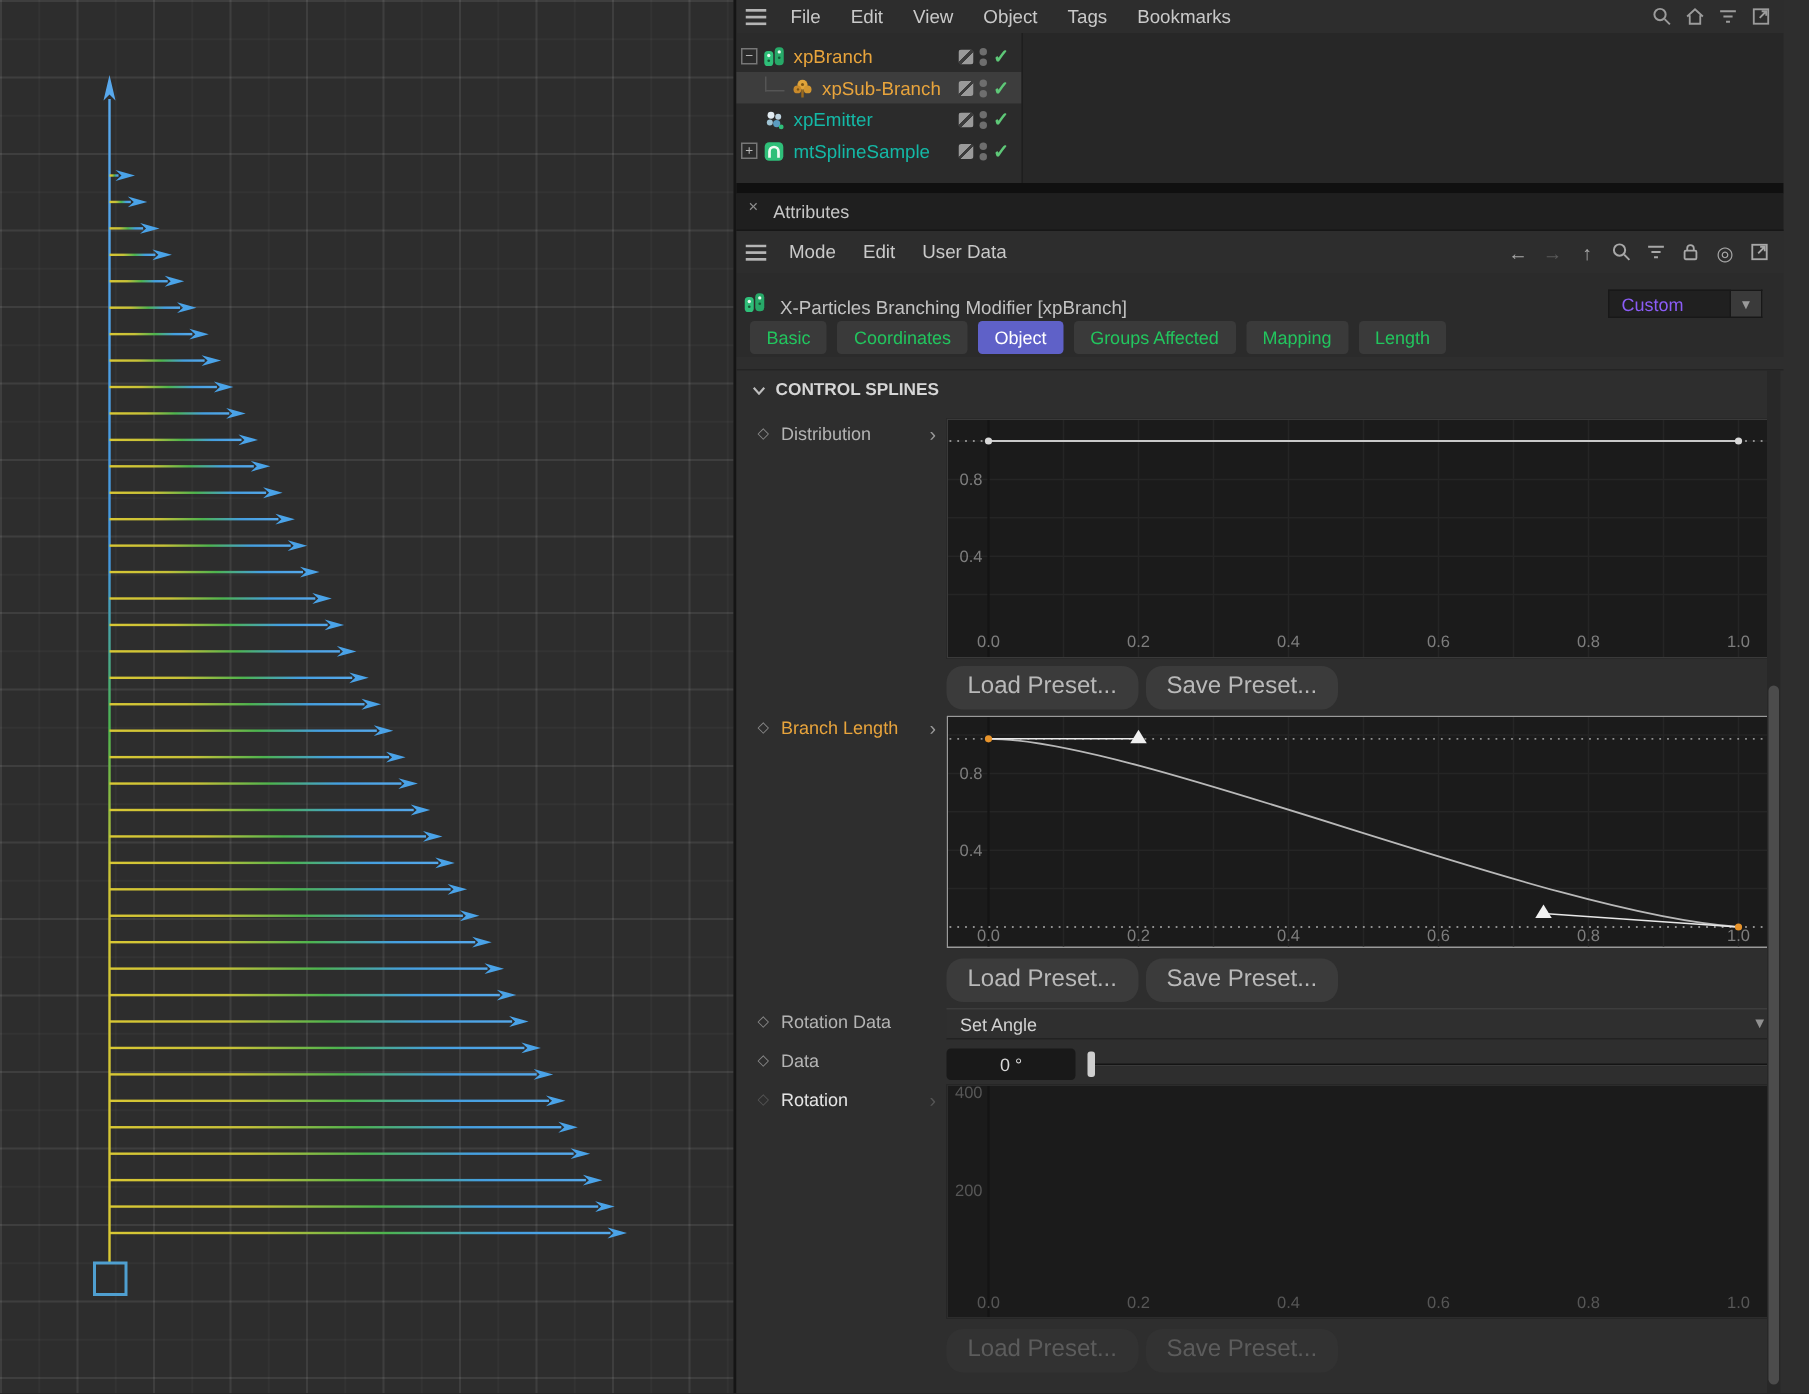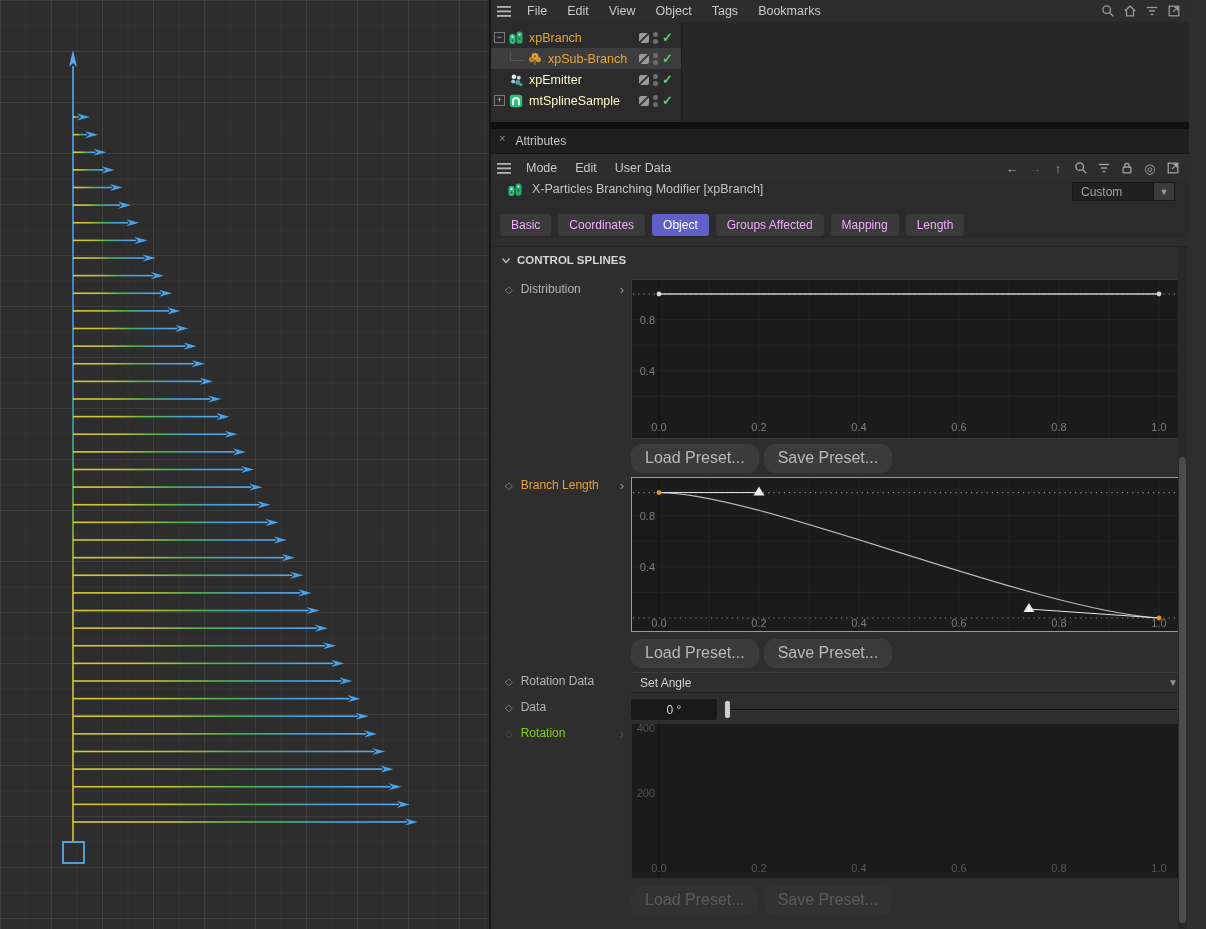--- a/index.html
+++ b/index.html
@@ -33,58 +33,58 @@
   .om-left { position:absolute; left:0; top:0; width:190px; height:100%; background:#2b2b2b; padding-top:5px; }
   .om-divider { position:absolute; left:190px; top:0; bottom:0; width:1px; background:#1e1e1e; }
   .om-row { height:21px; display:flex; align-items:center; padding-left:3px; position:relative; font-size:12.5px; }
   .om-row.hl { background:#3d3d3d; }
   .om-expand { width:11px; height:11px; border:1px solid #777; color:#bbb; font-size:9px; line-height:9px; text-align:center; flex:none; background:#2b2b2b; }
   .om-spacer { width:11px; flex:none; }
   .om-connector { width:13px; height:10px; border-left:1px solid #555; border-bottom:1px solid #555; margin:-6px 1px 0 5px; flex:none; }
   .om-icon { width:16px; height:16px; margin-left:3px; flex:none; }
   .om-name { margin-left:5px; white-space:nowrap; }
   .om-name.orange { color:#e8a43c; }
-  .om-name.white { color:#fef9c3; }
+  .om-name.white { color:#14b8a6; }
   .om-controls { position:absolute; left:148px; display:flex; align-items:center; gap:4px; }
   .om-edit-square { width:10px; height:10px; border-radius:2px; background:#9a9a9a;
     background-image:linear-gradient(135deg, transparent 42%, #3c3c3c 42%, #3c3c3c 58%, transparent 58%); }
   .om-dots { display:flex; flex-direction:column; gap:2px; }
   .om-dots i { width:5px; height:5px; border-radius:50%; background:#6e6e6e; }
   .om-check { color:#5ec878; font-size:13px; font-weight:bold; line-height:1; }
   .om-gap { height:7px; background:#101010; flex:none; }
 
   
   .attr-tabbar { height:25px; background:#1f1f1f; display:flex; align-items:center; font-size:12px; color:#c6c6c6; flex:none; border-bottom:1px solid #171717; }
   .attr-close { color:#8f8f8f; font-size:11px; padding:0 4px 6px 8px; }
   .attr-tab-label { margin-left:6px; }
   .attr-menubar { height:28px; background:#2d2d2d; display:flex; align-items:center; font-size:12.5px; color:#c9c9c9; flex:none; }
   .attr-menubar .item { padding:0 9px; }
   .aicon { width:16px; height:16px; display:inline-flex; align-items:center; justify-content:center; font-size:13px; color:#a8a8a8; }
   .aicon.dim { color:#5a5a5a; }
 
-  .attr-titlerow { height:30px; background:#2b2b2b; display:flex; align-items:flex-start; flex:none; font-size:12.5px; color:#c2c2c2; padding-left:16px; }
+  .attr-titlerow { height:30px; background:#2b2b2b; display:flex; align-items:flex-end; flex:none; font-size:12.5px; color:#c2c2c2; padding-left:4px; }
   .title-icon { width:18px; height:18px; margin-right:7px; flex:none; }
   .preset-select { margin-left:auto; display:flex; align-items:center; margin-right:14px; }
-  .preset-field { width:82px; height:19px; background:#202020; border:1px solid #181818; color:#a3a3a3; font-size:12px; display:flex; align-items:center; padding-left:8px; }
+  .preset-field { width:82px; height:19px; background:#202020; border:1px solid #181818; color:#8b5cf6; font-size:12px; display:flex; align-items:center; padding-left:8px; }
   .preset-arrow { width:21px; height:19px; background:#3a3a3a; border:1px solid #181818; border-left:none; color:#9a9a9a; font-size:9px; display:flex; align-items:center; justify-content:center; }
 
   .attr-tabs { height:26px; background:#2b2b2b; display:flex; align-items:flex-start; gap:7px; padding:2px 0 0 9px; flex:none; position:relative; }
-  .tab { background:#3a3a3a; color:#f0abfc; border:none; font-size:12px; font-family:inherit; padding:4px 11px; border-radius:3px; line-height:1.2; }
+  .tab { background:#3a3a3a; color:#22c55e; border:none; font-size:12px; font-family:inherit; padding:4px 11px; border-radius:3px; line-height:1.2; }
   .tab.active { background:#5f61c8; color:#ffffff; }
   .tabs-scroll { position:absolute; left:163px; top:29px; width:200px; height:2px; background:#555; border-radius:1px; }
 
   
   .attr-content { flex:1; background:#2e2e2e; position:relative; font-size:12px; color:#b4b4b4; }
   .sep { position:absolute; left:0; right:0; top:8px; height:1px; background:#242424; }
   .section-header { position:absolute; top:16px; left:10px; display:flex; align-items:center; gap:6px; color:#d6d6d6; font-weight:bold; font-size:11.5px; }
   .param-label { position:absolute; left:0; width:140px; display:flex; align-items:center; padding-left:14px; }
   .param-label .diamond { color:#8a8a8a; font-size:10px; margin-right:8px; }
   .param-label .arrow { margin-left:auto; margin-right:7px; color:#9a9a9a; font-size:13px; line-height:1; }
   .param-label.orange span.lbl { color:#e8a43c; }
-  .param-label.disabled span.lbl { color:#84cc16; }
+  .param-label.disabled span.lbl { color:#e5e5e5; }
   .param-label.disabled .diamond { color:#555; }
   .param-label.disabled .arrow { color:#555; }
 
   .graph { position:absolute; left:140px; width:555px; background:#1b1b1b; }
   .btn-row { position:absolute; left:140px; display:flex; gap:5px; }
   .pbtn { background:#3b3b3b; color:#b9b9b9; border:none; font-size:16px; font-family:inherit; padding:4px 14px; border-radius:11px; line-height:1.3; }
   .pbtn.dim { background:#323232; color:#5c5c5c; }
 
   .dd { position:absolute; left:140px; width:555px; height:21px; background:#2f2f2f; border-top:1px solid #3d3d3d; border-bottom:1px solid #222;
        display:flex; align-items:center; color:#d2d2d2; padding-left:9px; font-size:12px; }

